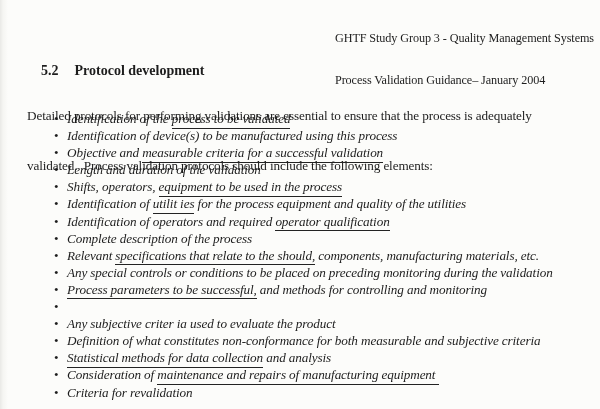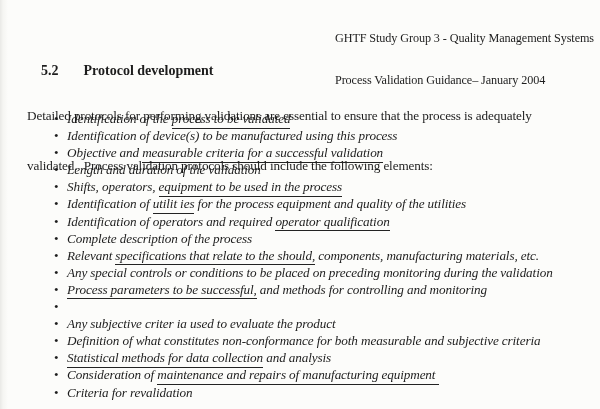--- a/index.html
+++ b/index.html
@@ -26,21 +26,21 @@
     white-space: pre;
   }
   .heading {
     position: absolute;
     left: 27px;
     top: 47px;
     font-size: 14px;
     font-weight: bold;
     white-space: pre;
   }
-  .sec-title { margin-left: 25px; }
+  .sec-title { margin-left: 16px; }
   .intro {
     position: absolute;
     left: 27px;
     top: 74px;
     font-size: 13.2px;
     line-height: 16.8px;
     letter-spacing: -0.12px;
     white-space: pre;
   }
   .list {

